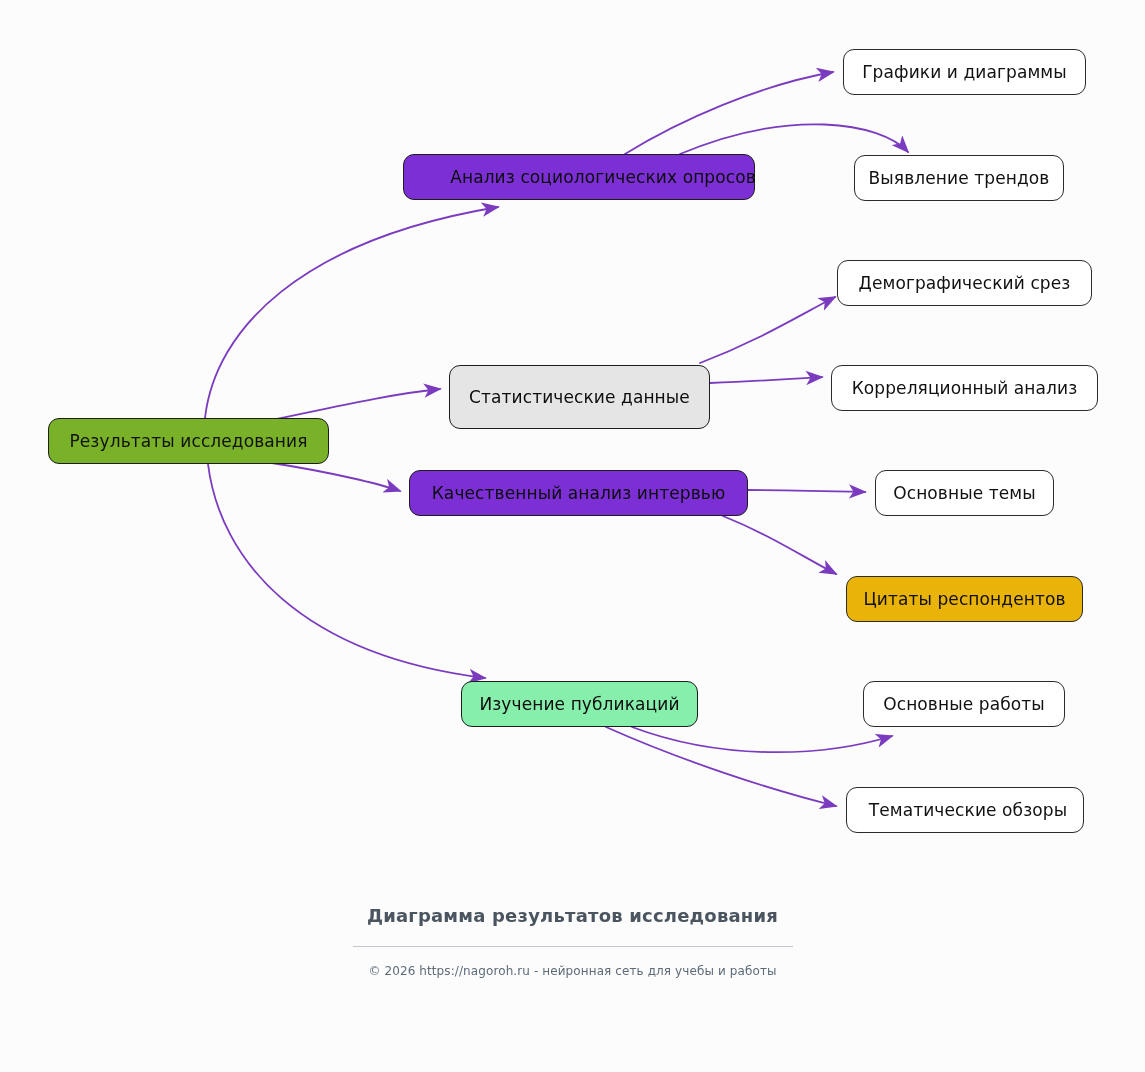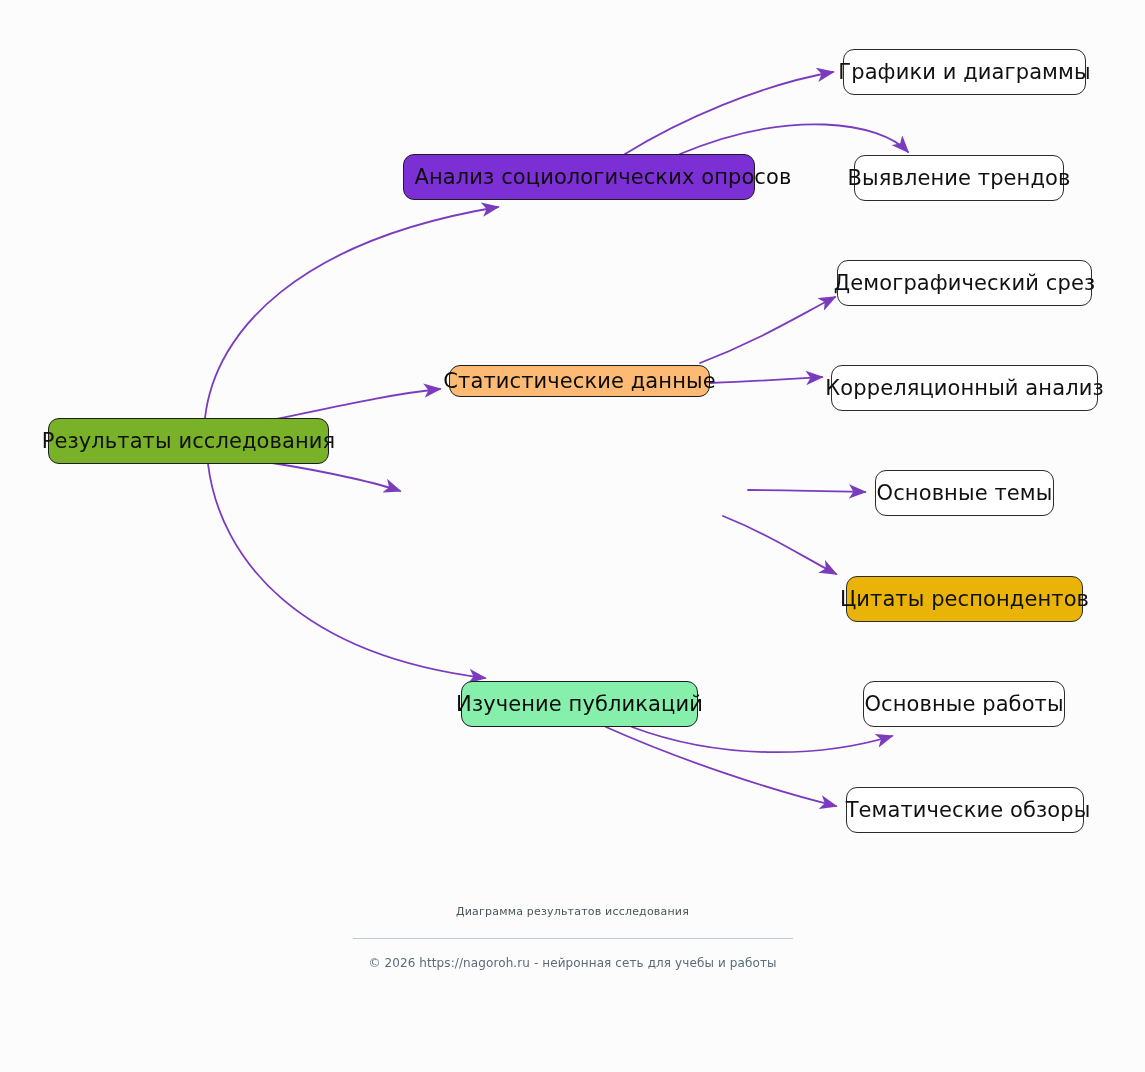--- a/index.html
+++ b/index.html
@@ -31,21 +31,21 @@
   }
   .node {
     position: absolute;
     box-sizing: border-box;
     display: flex;
     align-items: center;
     justify-content: center;
     white-space: nowrap;
     border-radius: 11px;
     font-family: "DejaVu Sans", sans-serif;
-    font-size: 21px;
+    font-size: 17px;
     line-height: 1;
     letter-spacing: 0.1px;
   }
   .node-root {
     background: #79b229;
     border: 1.6px solid #1d1d1d;
     color: #111111;
   }
   .node-branch {
     background: #7d2fd6;
@@ -64,22 +64,22 @@
 
   #footer {
     position: absolute;
     left: 0;
     top: 905px;
     width: 1145px;
     text-align: center;
   }
   #footer-title {
     font-family: "DejaVu Sans", sans-serif;
-    font-size: 11px;
-    font-weight: normal;
+    font-size: 18px;
+    font-weight: bold;
     color: #4a5560;
     letter-spacing: 0.2px;
   }
   #footer-rule {
     width: 440px;
     height: 1px;
     background: #c2c8cf;
     margin: 20px auto 0 auto;
   }
   #footer-credit {
@@ -124,30 +124,33 @@
   <div class="node node-branch" style="left: 403px; top: 154px; width: 352px; height: 46px; background: rgb(125, 47, 214); border-color: rgb(29, 29, 29); padding-left: 48px;">
     <span class="node-label">Анализ социологических опросов</span>
   </div>
   <div class="node node-leaf" style="left: 843px; top: 49px; width: 243px; height: 46px; background: rgb(255, 255, 255); border-color: rgb(43, 43, 43);">
     <span class="node-label">Графики и диаграммы</span>
   </div>
   <div class="node node-leaf" style="left: 854px; top: 155px; width: 210px; height: 46px; background: rgb(255, 255, 255); border-color: rgb(43, 43, 43);">
     <span class="node-label">Выявление трендов</span>
   </div>
 
-  <div class="node node-branch" style="left: 449px; top: 365px; width: 261px; height: 32px; background: #fdba74; border-color: rgb(29, 29, 29);">
+  <div class="node node-branch" style="left: 449px; top: 365px; width: 261px; height: 64px; background: #e5e5e5; border-color: rgb(29, 29, 29);">
     <span class="node-label">Статистические данные</span>
   </div>
   <div class="node node-leaf" style="left: 837px; top: 260px; width: 255px; height: 46px; background: rgb(255, 255, 255); border-color: rgb(43, 43, 43);">
     <span class="node-label">Демографический срез</span>
   </div>
   <div class="node node-leaf" style="left: 831px; top: 365px; width: 267px; height: 46px; background: rgb(255, 255, 255); border-color: rgb(43, 43, 43);">
     <span class="node-label">Корреляционный анализ</span>
   </div>
 
+  <div class="node node-branch" style="left: 409px; top: 470px; width: 339px; height: 46px; background: rgb(125, 47, 214); border-color: rgb(29, 29, 29);">
+    <span class="node-label">Качественный анализ интервью</span>
+  </div>
   <div class="node node-leaf" style="left: 875px; top: 470px; width: 179px; height: 46px; background: rgb(255, 255, 255); border-color: rgb(43, 43, 43);">
     <span class="node-label">Основные темы</span>
   </div>
   <div class="node node-leaf" style="left: 846px; top: 576px; width: 237px; height: 46px; background: #eab308; border-color: rgb(43, 43, 43);">
     <span class="node-label">Цитаты респондентов</span>
   </div>
 
   <div class="node node-branch" style="left: 461px; top: 681px; width: 237px; height: 46px; background: #86efac; border-color: rgb(29, 29, 29);">
     <span class="node-label">Изучение публикаций</span>
   </div>

